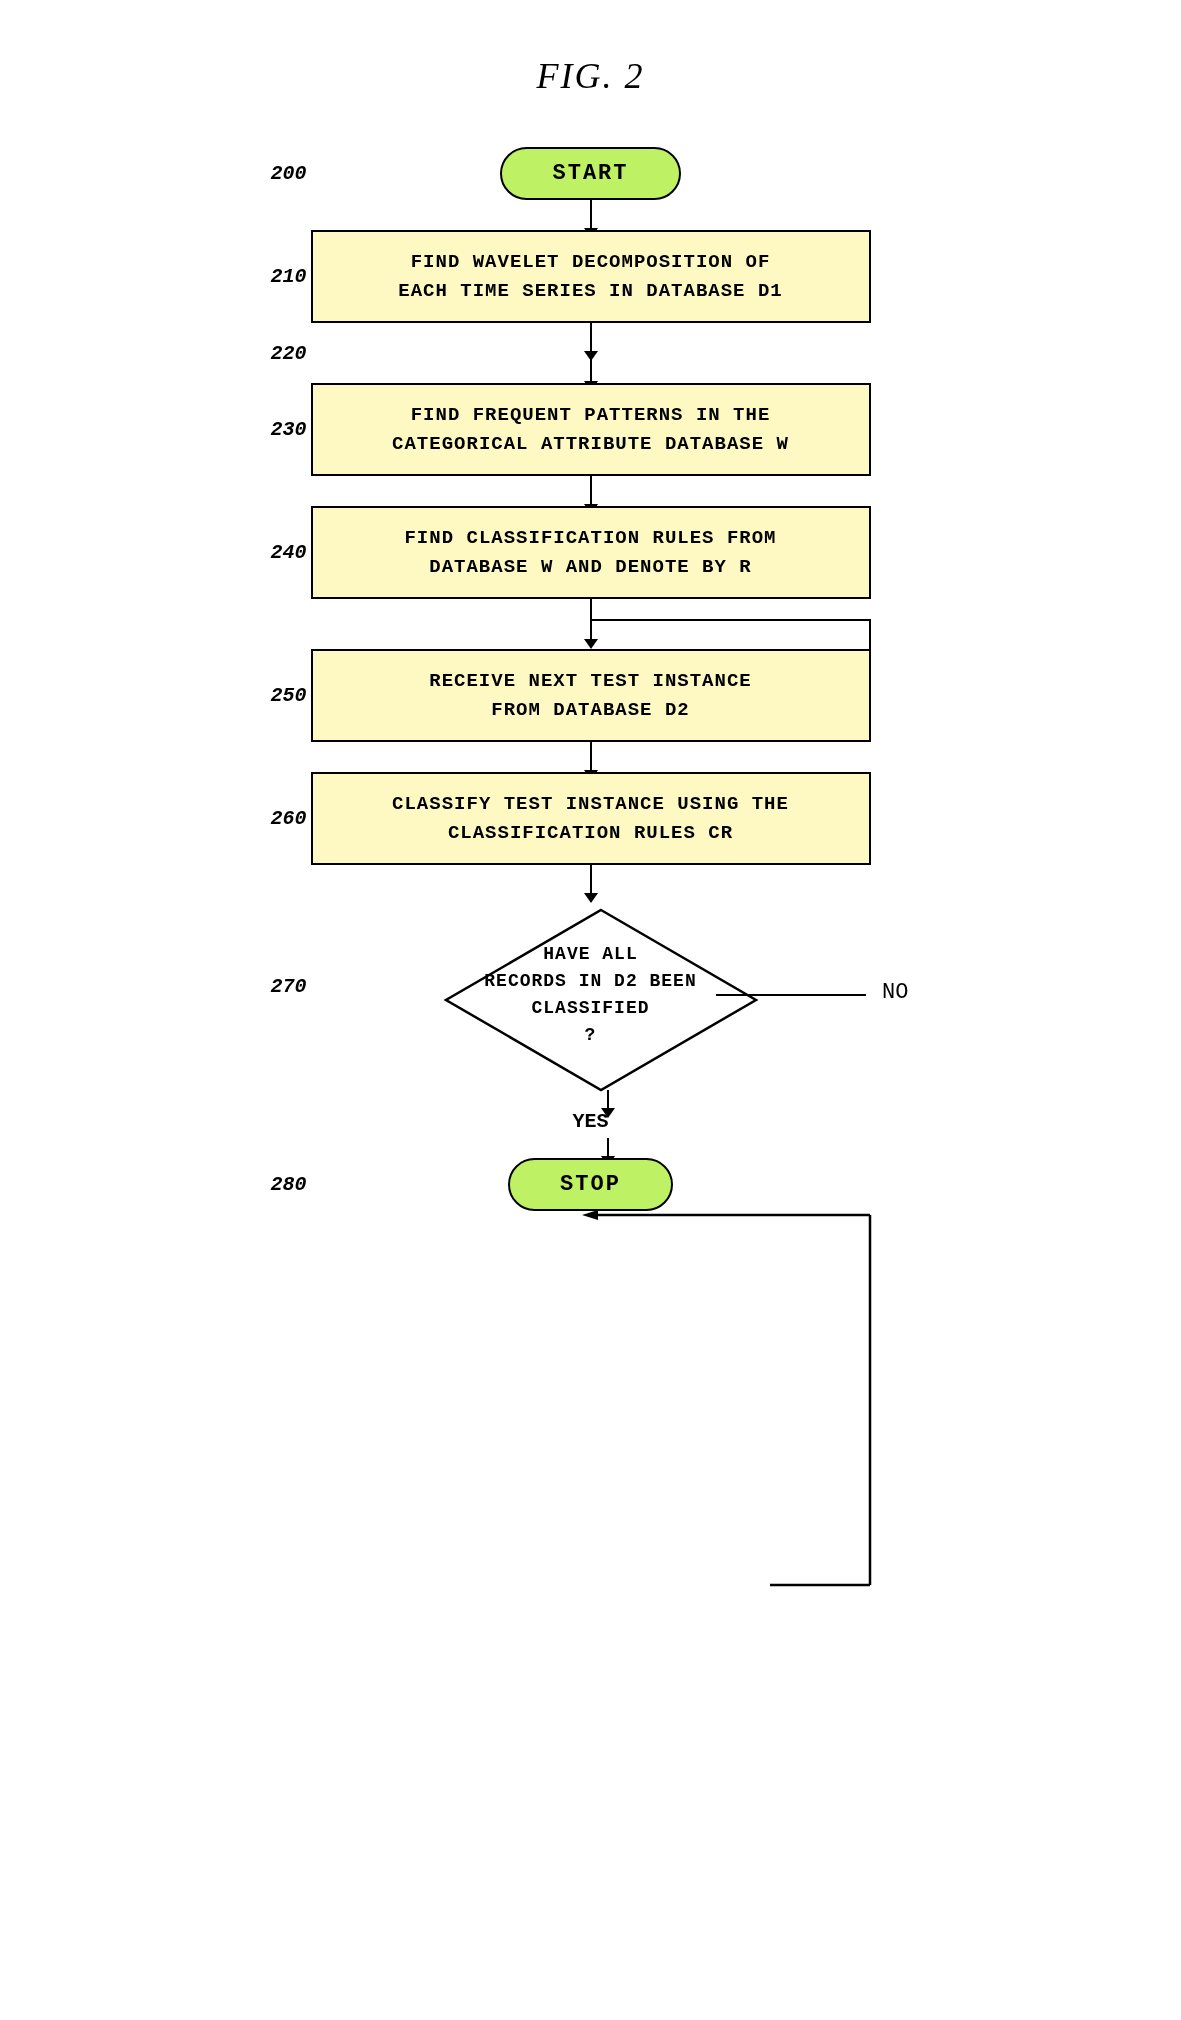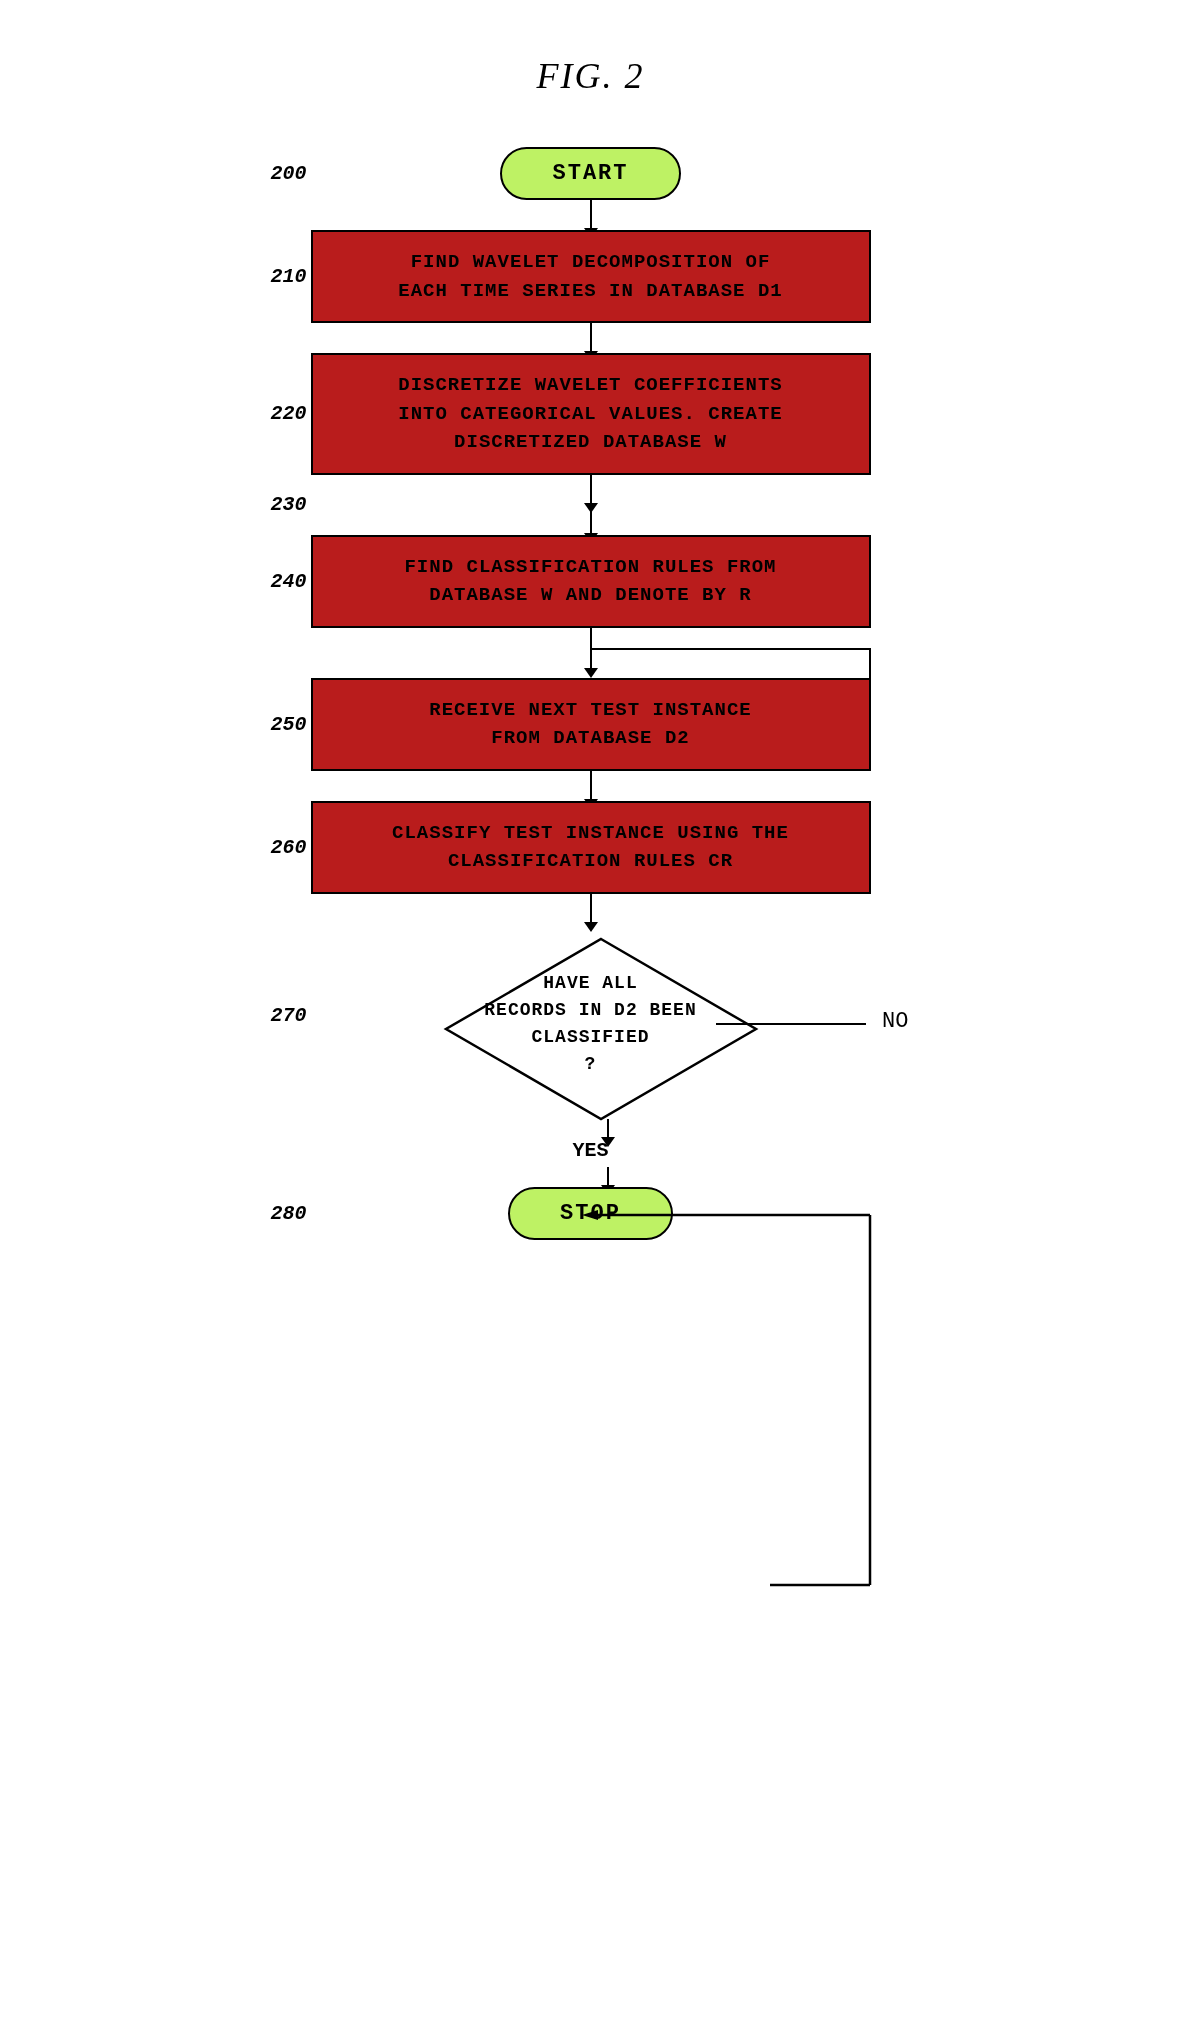--- a/index.html
+++ b/index.html
@@ -69,21 +69,21 @@
       text-align: center;
     }
 
     
     .process-box {
       border: 2px solid #000;
       padding: 16px 30px;
       font-size: 19px;
       font-weight: bold;
       letter-spacing: 1px;
-      background: #b91c1c;
+      background: #fef9c3;
       text-align: center;
       width: 560px;
       line-height: 1.5;
       font-family: Liberation Mono, monospace;
     }
     .diamond {
       width: 300px;
       height: 180px;
       position: relative;
       display: flex;
@@ -141,29 +141,29 @@
       <span class="step-label">210</span>
       <div class="process-box">
         FIND WAVELET DECOMPOSITION OF<br>EACH TIME SERIES IN DATABASE D1
       </div>
     </div>
 
     <div class="arrow-down"></div>
 
     <div class="step-row">
       <span class="step-label">220</span>
-      <div class="process-box">
-        DISCRETIZE WAVELET COEFFICIENTS<br>INTO CATEGORICAL VALUES. CREATE<br>DISCRETIZED DATABASE W
-      </div>
     </div>
 
     <div class="arrow-down"></div>
 
     <div class="step-row">
       <span class="step-label">230</span>
+      <div class="process-box">
+        FIND FREQUENT PATTERNS IN THE<br>CATEGORICAL ATTRIBUTE DATABASE W
+      </div>
     </div>
 
     <div class="arrow-down"></div>
 
     <div class="step-row">
       <span class="step-label">240</span>
       <div class="process-box">
         FIND CLASSIFICATION RULES FROM<br>DATABASE W AND DENOTE BY R
       </div>
     </div>

